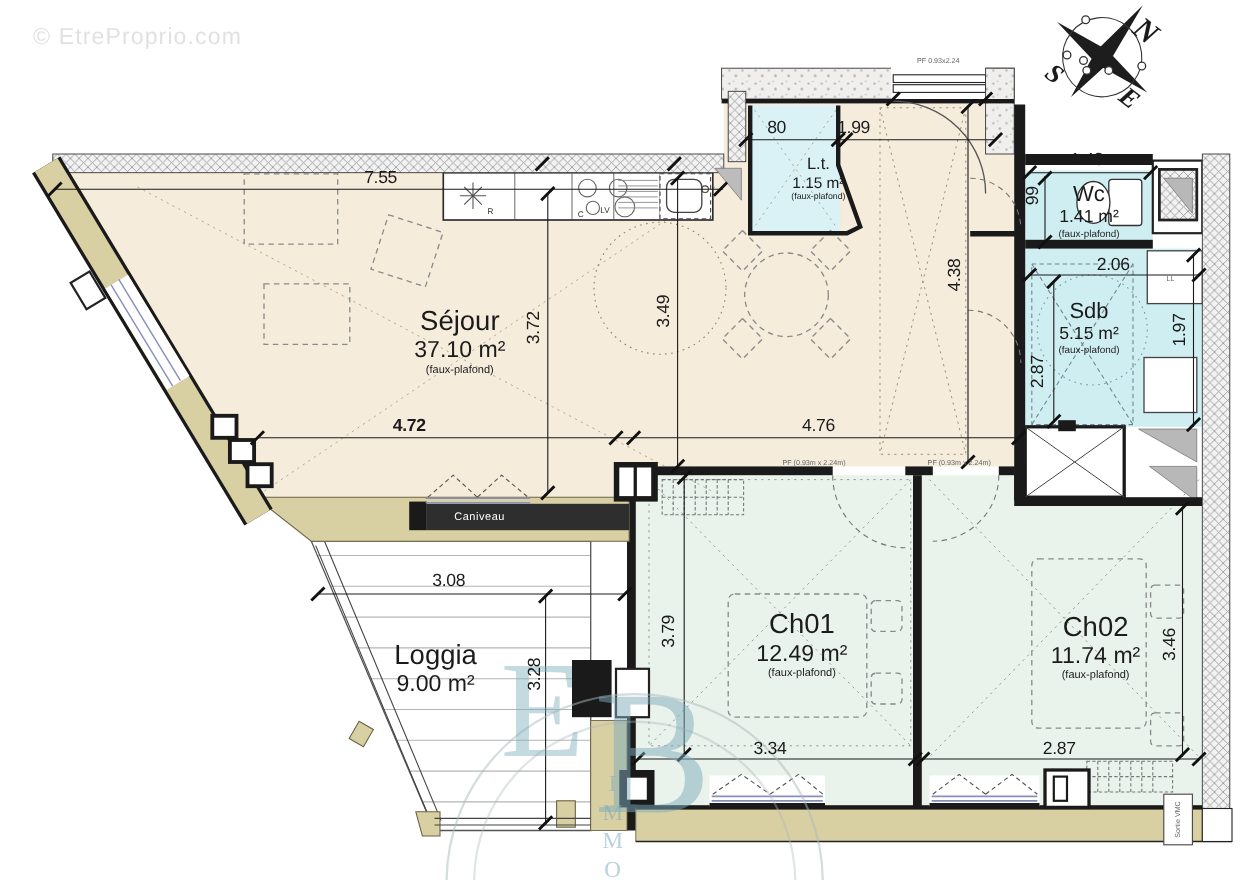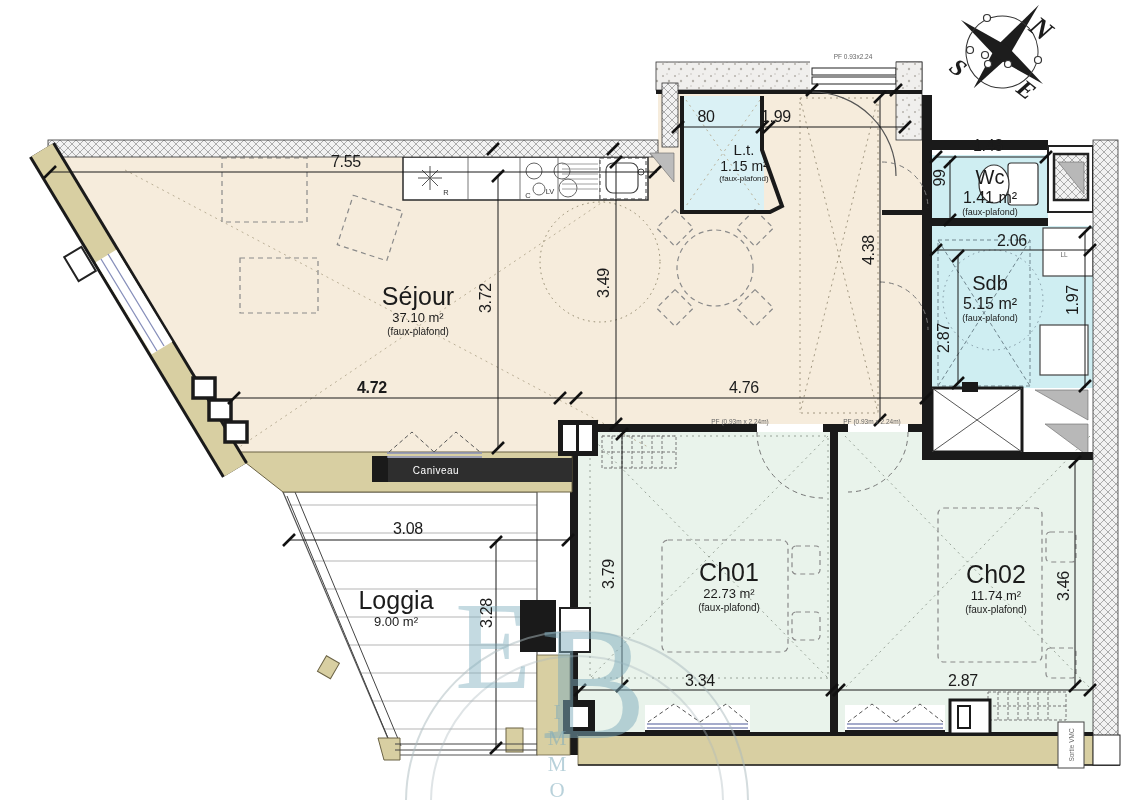--- a/index.html
+++ b/index.html
@@ -4,21 +4,21 @@
 <style>
   html,body{margin:0;padding:0;background:#fff;}
   #stage{position:relative;width:1140px;height:800px;background:#fff;overflow:hidden;
          font-family:"Liberation Sans",sans-serif;color:#1b1b1b;}
   #plan-svg{position:absolute;left:0;top:0;z-index:1;}
   .lbl{position:absolute;transform:translate(-50%,-50%);white-space:nowrap;z-index:5;color:#1b1b1b;}
   .v{transform:translate(-50%,-50%) rotate(-90deg);}
   .dim{font-size:16px;font-weight:500;letter-spacing:-0.3px;}
   .room{position:absolute;transform:translate(-50%,-50%);text-align:center;z-index:5;line-height:1.15;}
   .rname{font-size:25px;}
-  .rarea{font-size:13px;}
+  .rarea{font-size:21px;}
   .rnote{font-size:10px;}
   .room.small .rname{font-size:15px;}
   .room.small .rarea{font-size:14px;}
   .room.small .rnote{font-size:8px;}
   .room.med .rname{font-size:20px;}
   .room.med .rarea{font-size:16px;}
   .room.med .rnote{font-size:9px;}
   .tiny{font-size:6.5px;color:#666;}
   .micro{font-size:10px;color:#fff;letter-spacing:0.5px;}
   .kit{font-size:7.5px;color:#333;}
@@ -287,20 +287,21 @@
       <circle cx="987" cy="18" r="3.5"></circle>
           <circle cx="970" cy="50" r="3.5"></circle>
       <circle cx="985" cy="55" r="3.5"></circle>
           <circle cx="988" cy="64" r="3.5"></circle>
       <circle cx="1008" cy="64" r="3.5"></circle>
           <circle cx="1038" cy="60" r="3.5"></circle>
     </g>
   </g>
 </svg>
 
+<div class="lbl watermark">© EtreProprio.com</div>
 
 <div class="room" style="left:418px;top:310px;">
   <div class="rname">Séjour</div>
   <div class="rarea">37.10 m²</div>
   <div class="rnote">(faux-plafond)</div>
 </div>
 <div class="room small" style="left:711px;top:162px;margin-left:33px;">
   <div class="rname">L.t.</div>
   <div class="rarea">1.15 m²</div>
   <div class="rnote">(faux-plafond)</div>
@@ -310,21 +311,21 @@
   <div class="rarea">1.41 m²</div>
   <div class="rnote">(faux-plafond)</div>
 </div>
 <div class="room med" style="left:990px;top:298px;">
   <div class="rname">Sdb</div>
   <div class="rarea">5.15 m²</div>
   <div class="rnote">(faux-plafond)</div>
 </div>
 <div class="room" style="left:729px;top:586px;">
   <div class="rname">Ch01</div>
-  <div class="rarea">22.73 m²</div>
+  <div class="rarea">12.49 m²</div>
   <div class="rnote">(faux-plafond)</div>
 </div>
 <div class="room" style="left:996px;top:588px;">
   <div class="rname">Ch02</div>
   <div class="rarea">11.74 m²</div>
   <div class="rnote">(faux-plafond)</div>
 </div>
 <div class="room" style="left:396px;top:608px;">
   <div class="rname">Loggia</div>
   <div class="rarea">9.00 m²</div>

